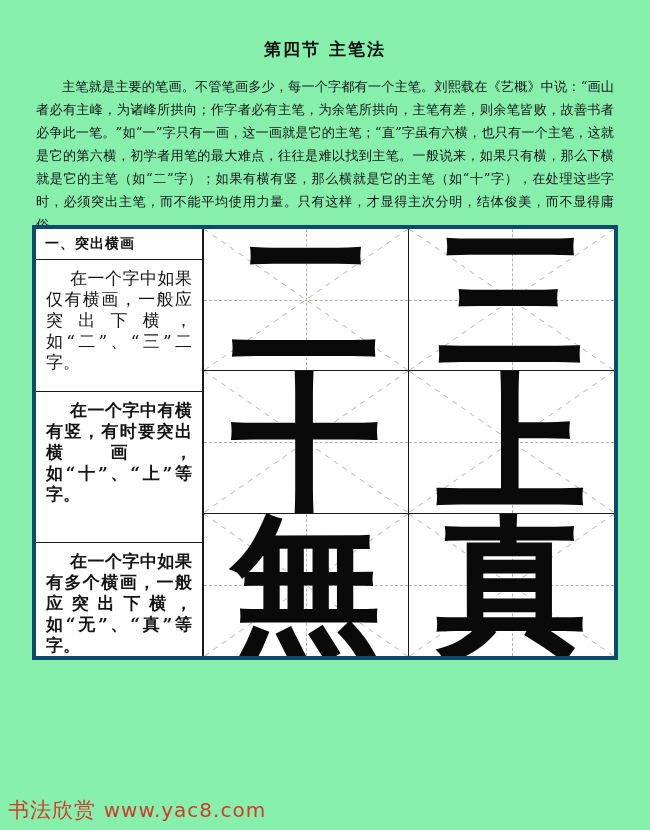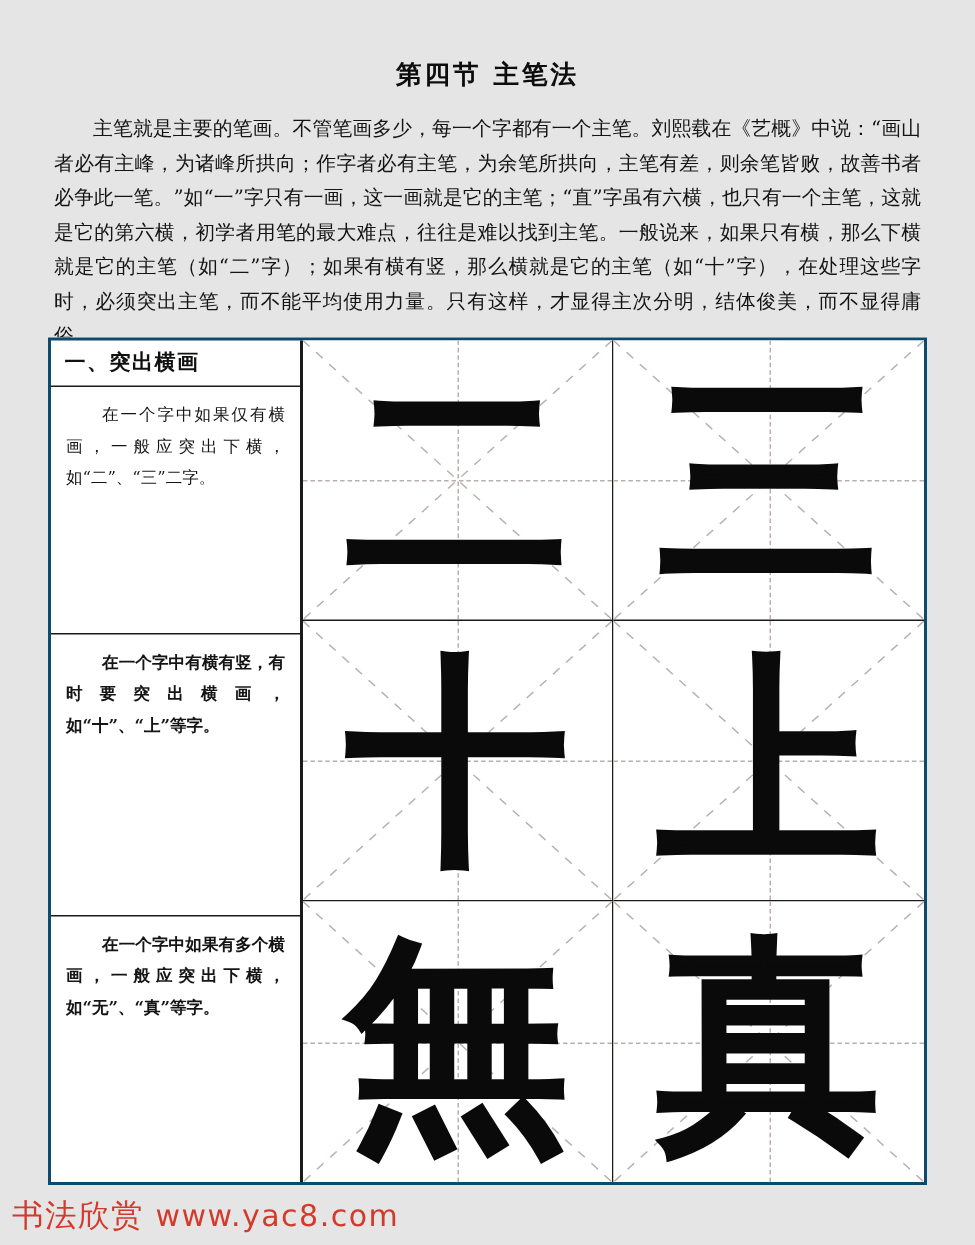--- a/index.html
+++ b/index.html
@@ -12,21 +12,21 @@
     background: #ffffff;
     font-family: "DejaVu Sans", "Liberation Sans", sans-serif;
     color: #111111;
     overflow: hidden;
     position: relative;
   }
   .page {
     position: relative;
     width: 650px;
     height: 830px;
-    background: #e5e5e5;
+    background: #86efac;
   }
   .title {
     text-align: center;
     font-family: "DejaVu Serif", "Liberation Serif", serif;
     font-weight: bold;
     font-size: 17px;
     letter-spacing: 2px;
     padding-top: 38px;
     color: #0d0d0d;
   }
@@ -40,22 +40,22 @@
   }
   .body-text p {
     margin: 0;
     text-indent: 26px;
   }
   .table-wrap {
     position: absolute;
     left: 32px;
     top: 225px;
     width: 586px;
-    height: 565px;
-    border: 2px solid #0c4a6e;
+    height: 435px;
+    border: 4px solid #0c4a6e;
     box-sizing: border-box;
     display: flex;
     background: #ffffff;
   }
   .left-col {
     width: 168px;
     box-sizing: border-box;
     border-right: 2px solid #1a1a1a;
     display: flex;
     flex-direction: column;
@@ -65,21 +65,21 @@
     font-weight: bold;
     font-size: 14px;
     padding: 6px 0 6px 9px;
     border-bottom: 1px solid #1a1a1a;
     letter-spacing: 1px;
   }
   .left-cell {
     box-sizing: border-box;
     padding: 8px 10px 0 10px;
     font-family: "DejaVu Serif", "Liberation Serif", serif;
-    font-size: 11px;
+    font-size: 17px;
     line-height: 21px;
     text-align: justify;
     color: #141414;
   }
   .left-cell p { margin: 0; text-indent: 24px; }
   .cell-a { height: 165px; border-bottom: 1px solid #1a1a1a; }
   .cell-b { height: 188px; border-bottom: 1px solid #1a1a1a; font-weight: bold; }
   .cell-c { flex: 1; font-weight: bold; }
   .grid-col {
     flex: 1;

